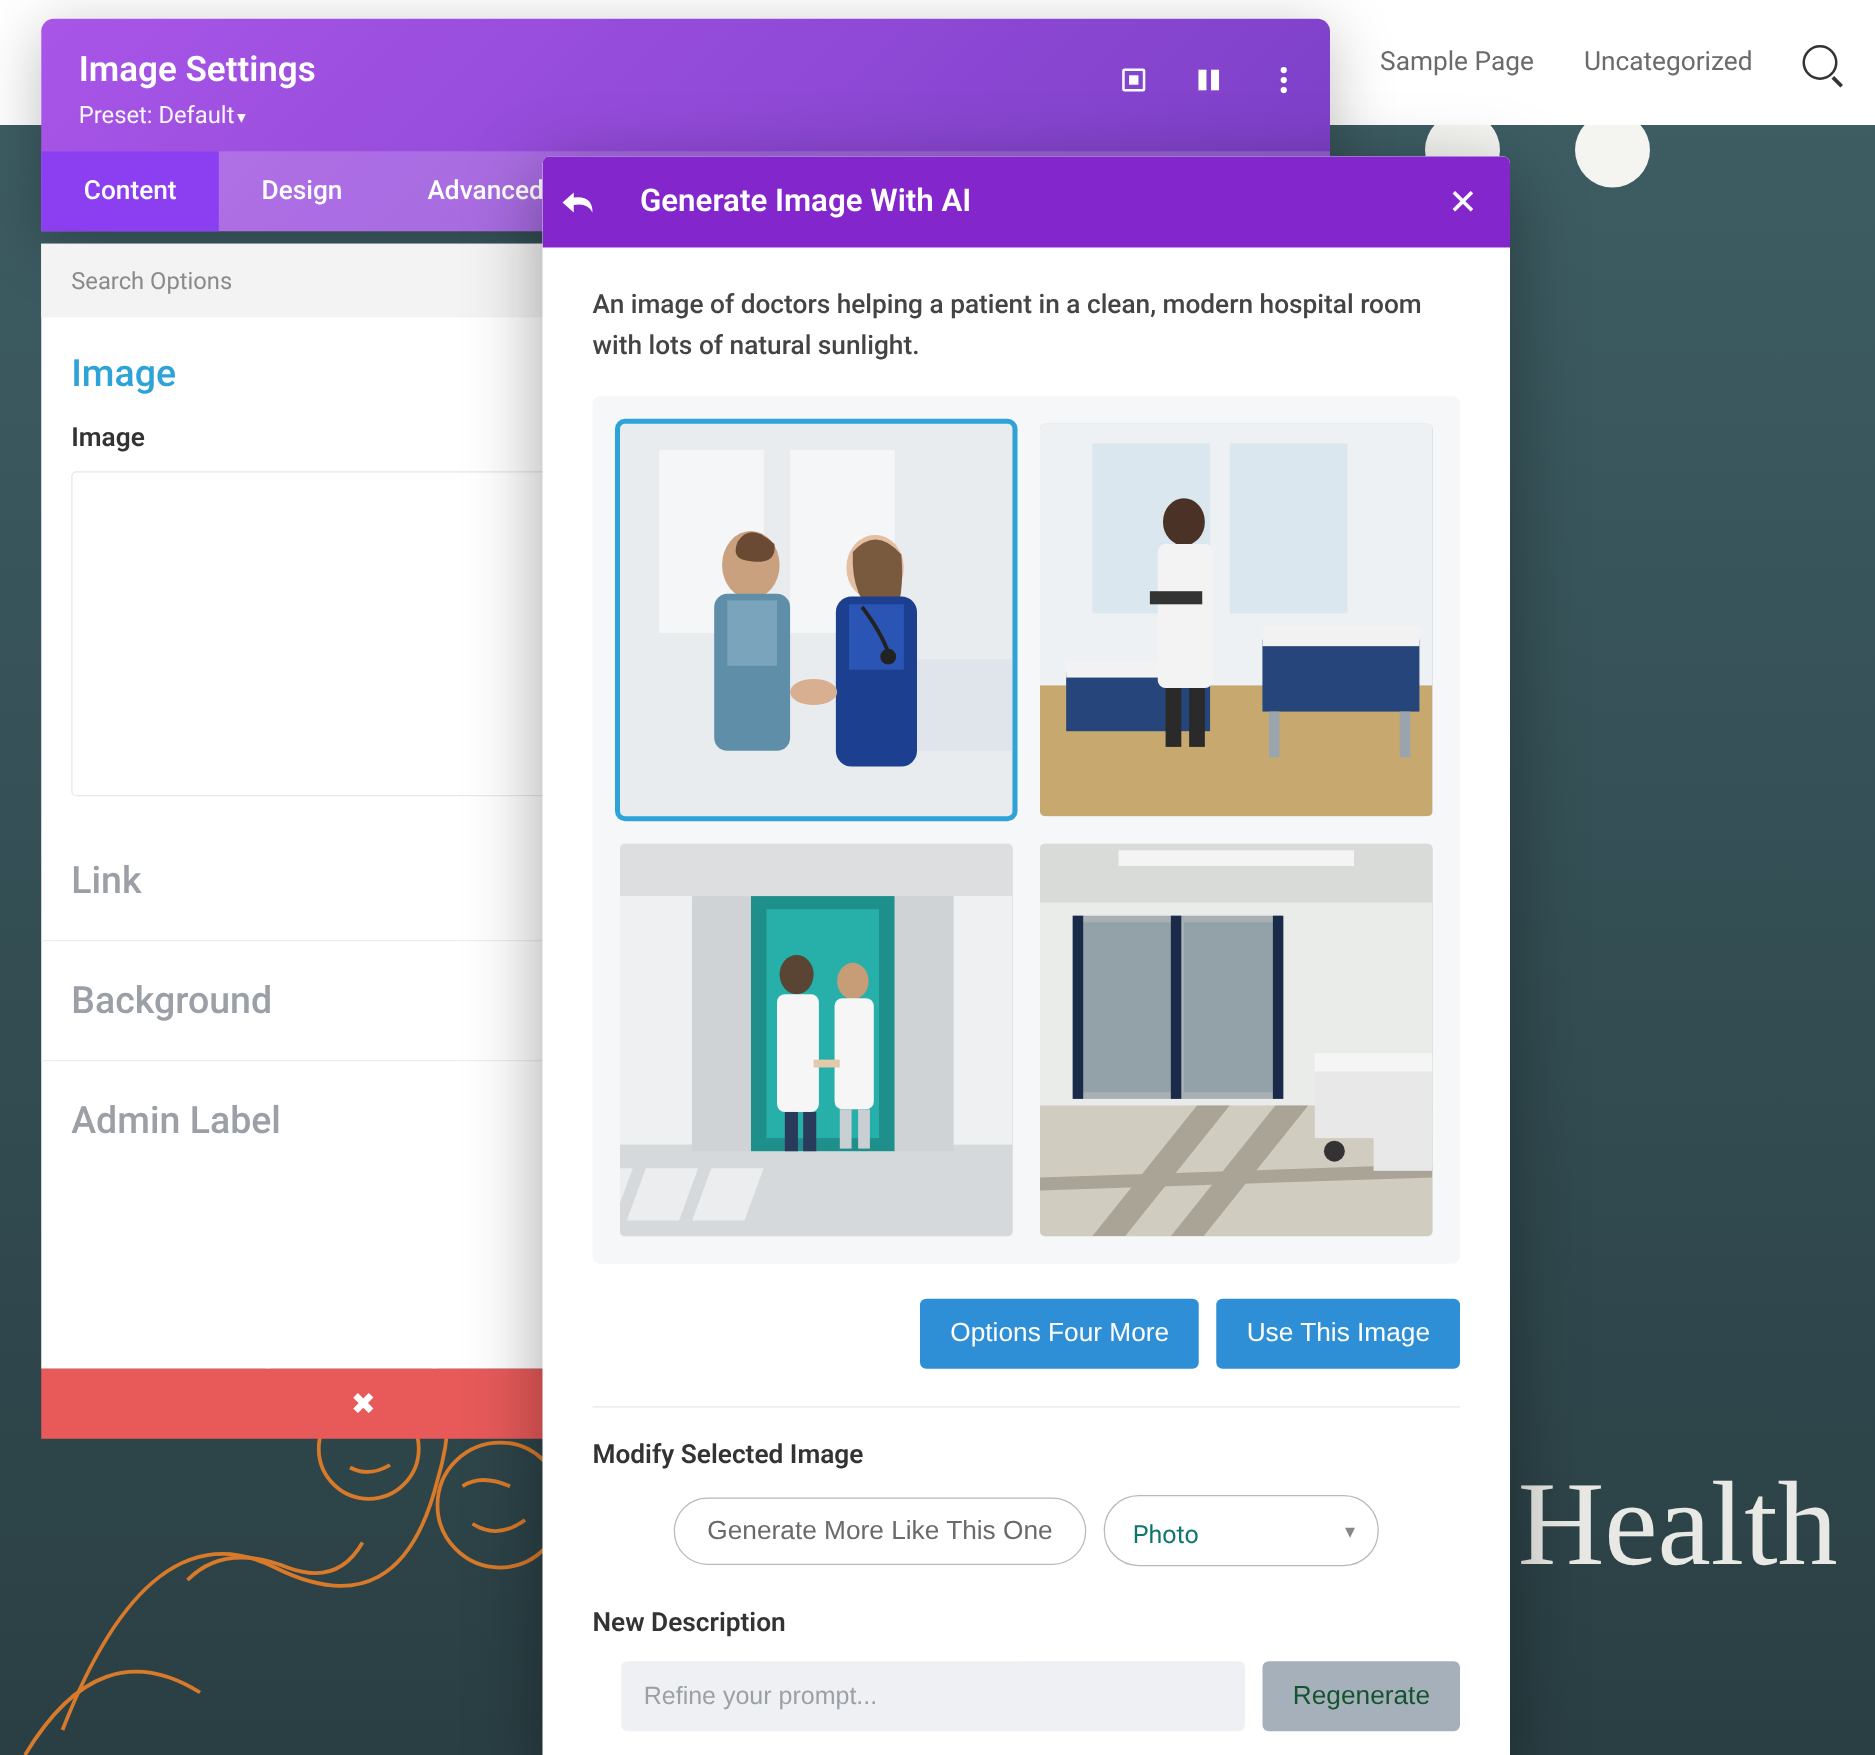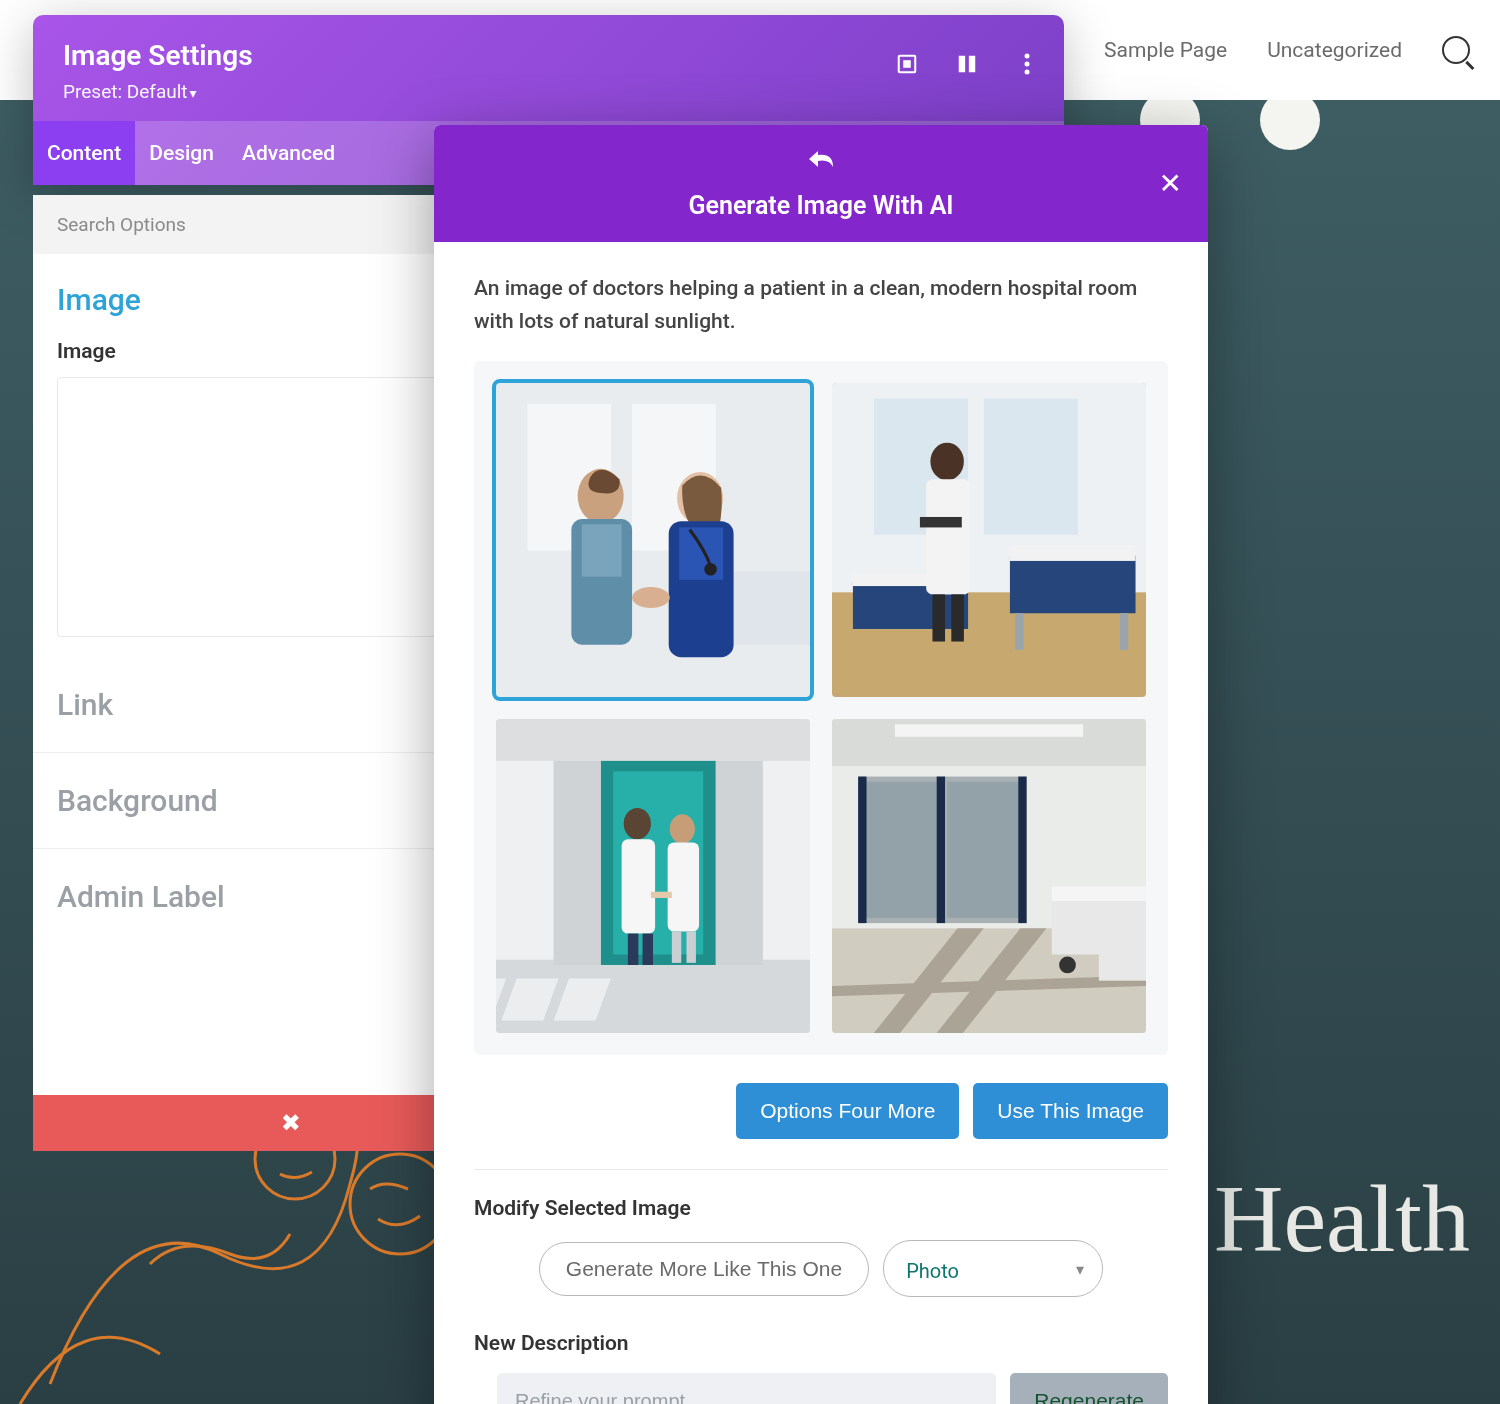--- a/index.html
+++ b/index.html
@@ -118,21 +118,21 @@
   justify-content: center;
   color: #fff;
   cursor: pointer;
 }
 
 .tabs {
   display: flex;
   background: rgba(255,255,255,0.18);
 }
 .tab {
-  padding: 20px 14px;
+  padding: 20px 34px;
   color: #fff;
   font-size: 21px;
   font-weight: 500;
   cursor: pointer;
 }
 .tab.active {
   background: #8b3ff0;
 }
 
 .settings-body {
@@ -206,23 +206,22 @@
   border-radius: 6px;
   box-shadow: 0 15px 60px rgba(0,0,0,0.35);
   overflow: hidden;
 }
 .ai-header {
   background: #8326cc;
   color: #fff;
   padding: 22px 14px;
   display: flex;
   align-items: center;
-  gap: 20px;
+  gap: 36px;
   position: relative;
-  flex-direction: column;
 }
 .ai-back {
   cursor: pointer;
   display: flex;
   align-items: center;
 }
 .ai-title {
   font-size: 25px;
   font-weight: 600;
 }

